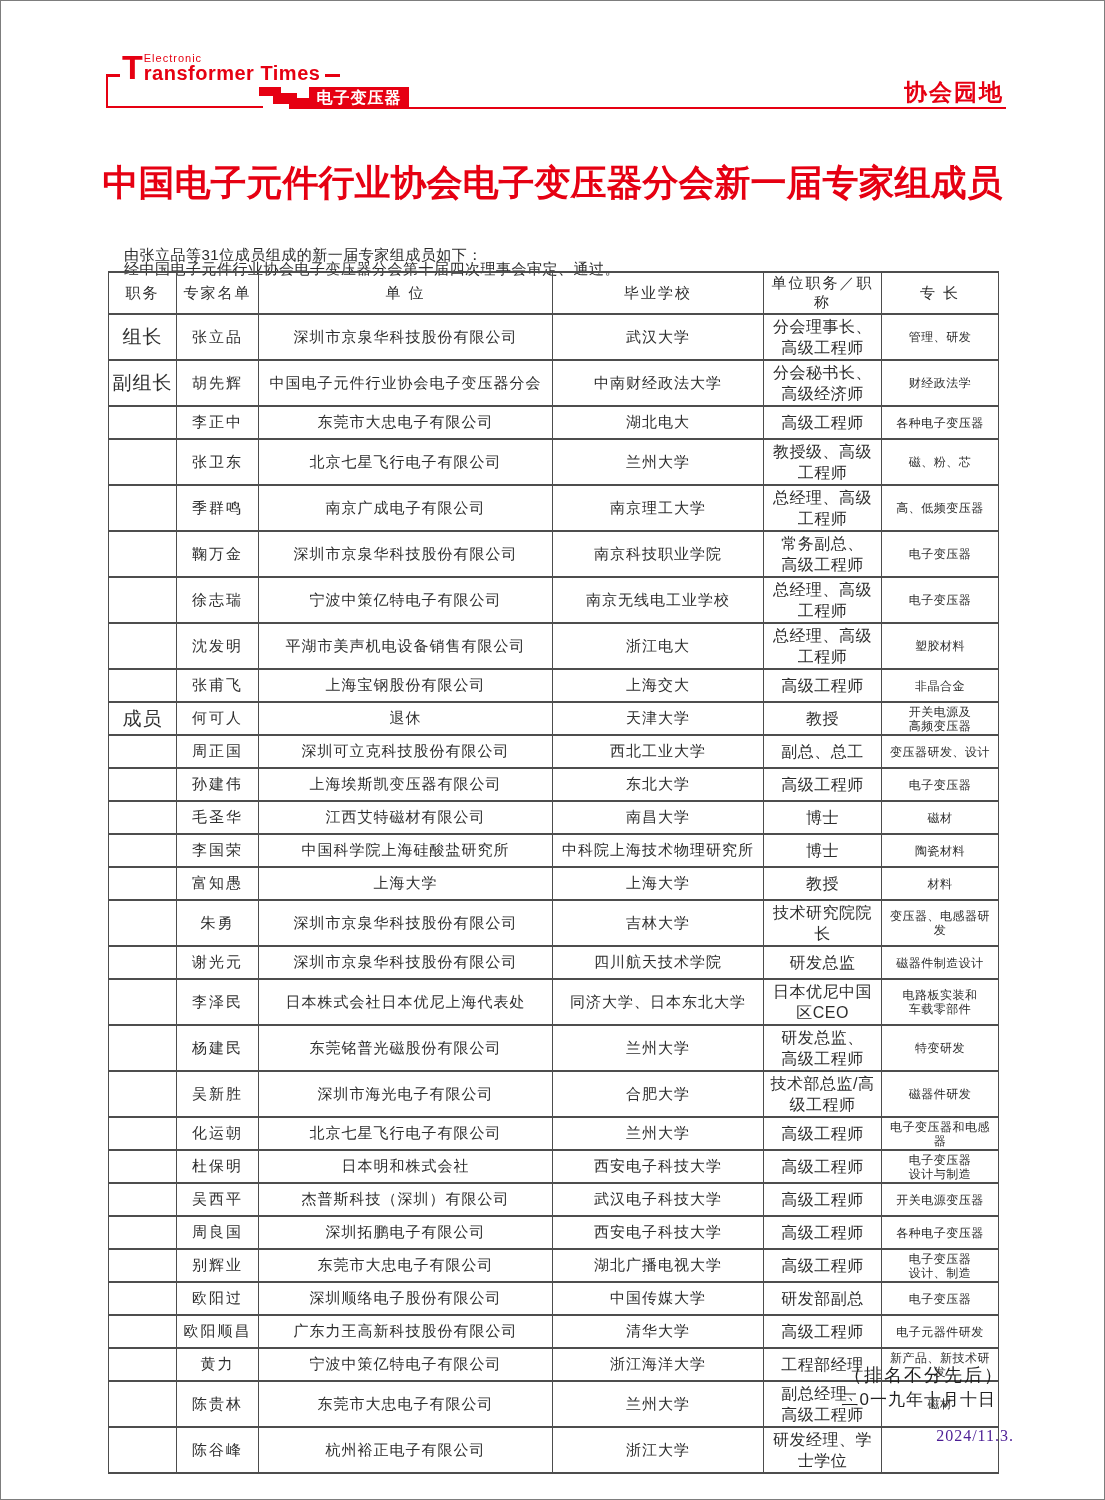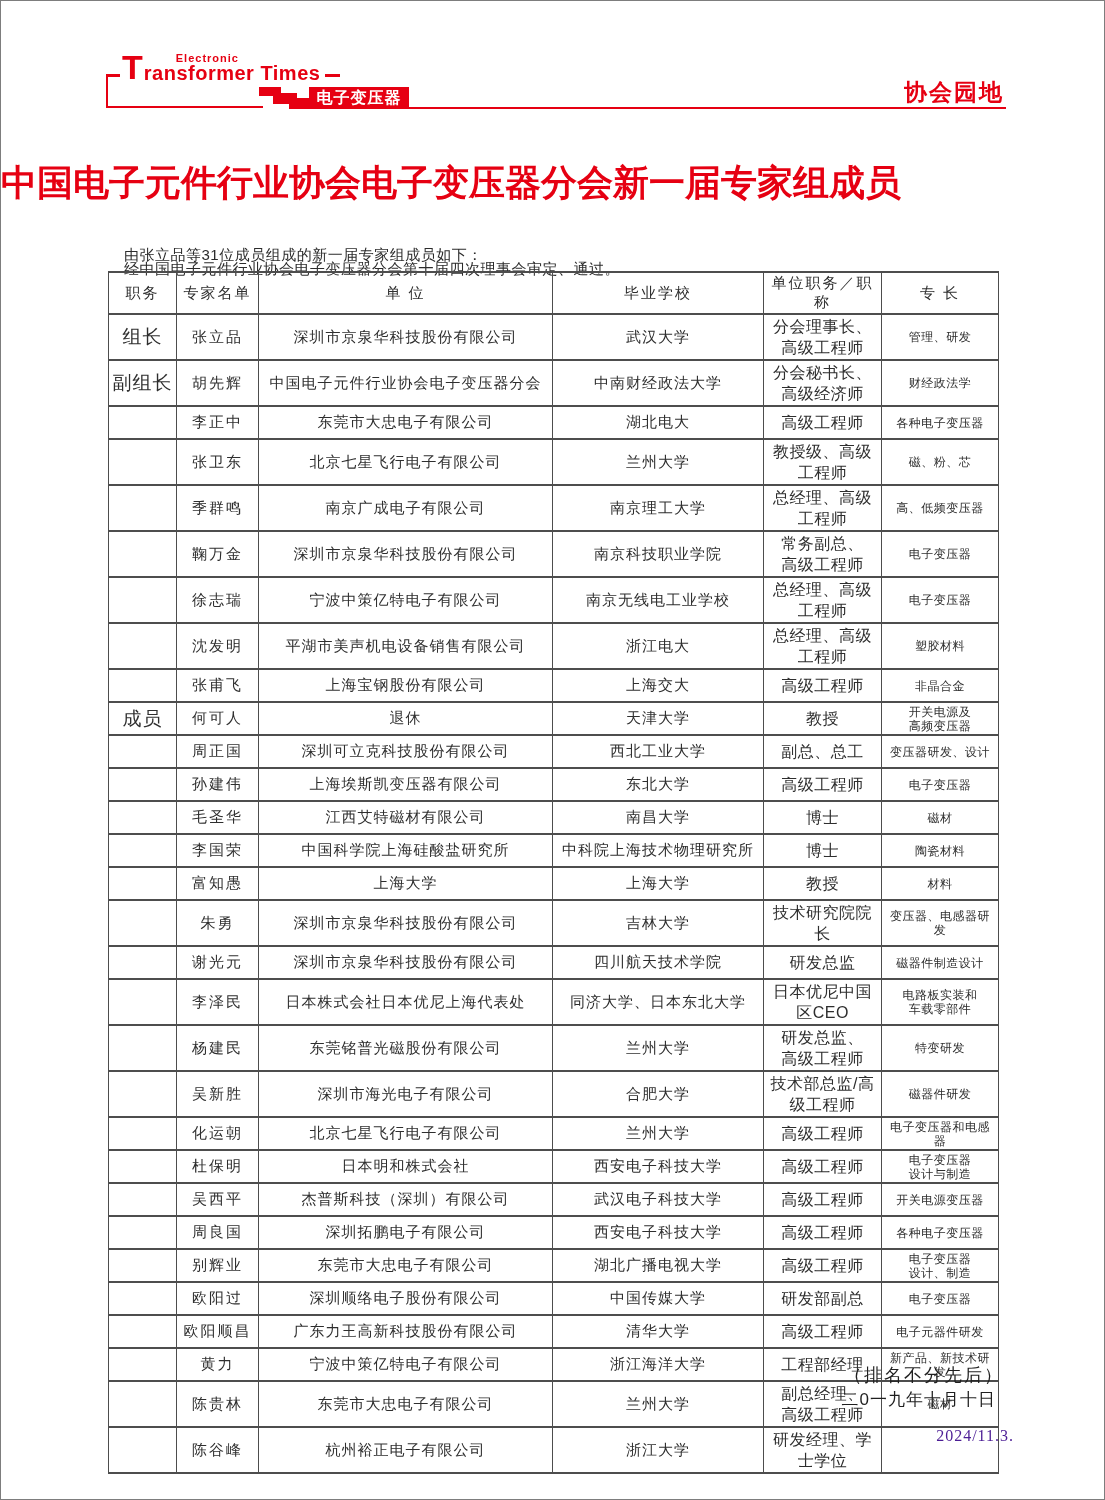--- a/index.html
+++ b/index.html
@@ -7,40 +7,40 @@
     position:relative;width:1105px;height:1500px;background:#fff;
     border:1px solid #7d7d7d;box-sizing:border-box;overflow:hidden;
     font-family:"Liberation Sans","DejaVu Sans",sans-serif;color:#2e2e2e;
   }
   
   .logo-bracket-dash{position:absolute;left:105px;top:73px;width:14px;height:3px;background:var(--accent);}
   .logo-bracket-v{position:absolute;left:105px;top:73px;width:2px;height:34px;background:var(--accent);}
   .logo{position:absolute;left:121px;top:52px;display:flex;align-items:flex-start;color:var(--accent);}
   .logo-t{font-size:34px;line-height:28px;font-weight:bold;}
   .logo-col{display:flex;flex-direction:column;margin-left:1px;}
-  .logo-small{font-size:11px;font-weight:bold;letter-spacing:1px;line-height:11px;margin-left:32px;}
+  .logo-small{font-size:11px;font-weight:normal;letter-spacing:1px;line-height:11px;}
   .logo-rest{font-size:20px;font-weight:bold;line-height:19px;letter-spacing:0.5px;}
   .logo-dash-after{position:absolute;left:324px;top:73px;width:15px;height:3px;background:var(--accent);}
   .rule-left{position:absolute;left:105px;top:105px;width:157px;height:2px;background:var(--accent);}
   .rule-right{position:absolute;left:405px;top:106px;width:600px;height:2px;background:var(--accent);}
   .step1{position:absolute;left:258px;top:86px;width:22px;height:9px;background:var(--accent);}
   .step2{position:absolute;left:272px;top:92px;width:24px;height:11px;background:var(--accent);}
   .step3{position:absolute;left:288px;top:97px;width:32px;height:11px;background:var(--accent);}
   .badge{
     position:absolute;left:308px;top:86px;width:100px;height:22px;background:var(--accent);
     color:#fff;font-size:16px;font-weight:bold;display:flex;align-items:center;justify-content:center;
     letter-spacing:1px;
   }
   .section-label{
     position:absolute;right:100px;top:76px;color:var(--accent);
     font-size:23px;font-weight:bold;letter-spacing:2px;
   }
   
   .main-title{
-    position:absolute;left:0;top:158px;width:100%;
+    position:absolute;left:0;top:158px;width:100%;text-align:center;
     font-family:"Liberation Serif","DejaVu Serif",serif;font-weight:bold;
     font-size:36px;color:var(--accent);letter-spacing:0px;
   }
   .intro{position:absolute;left:123px;font-size:15px;color:#2b2b2b;letter-spacing:0.5px;}
   .intro1{top:218px;margin-top:41px;}
   .intro2{top:245px;}
   
   table.members{
     position:absolute;left:107px;top:270px;width:890px;
     border-collapse:collapse;table-layout:fixed;

